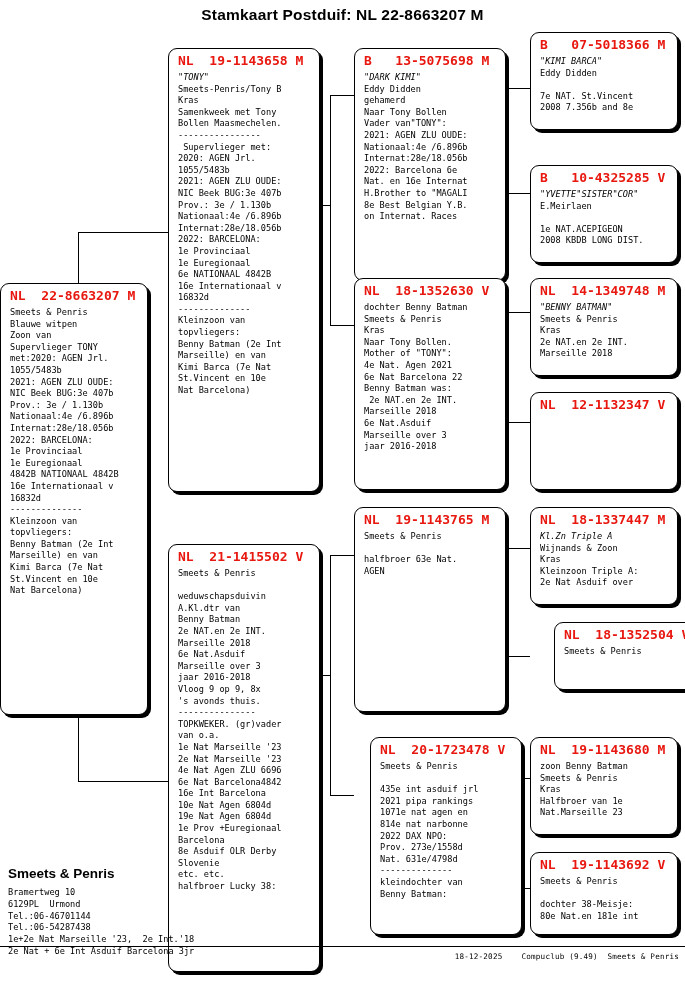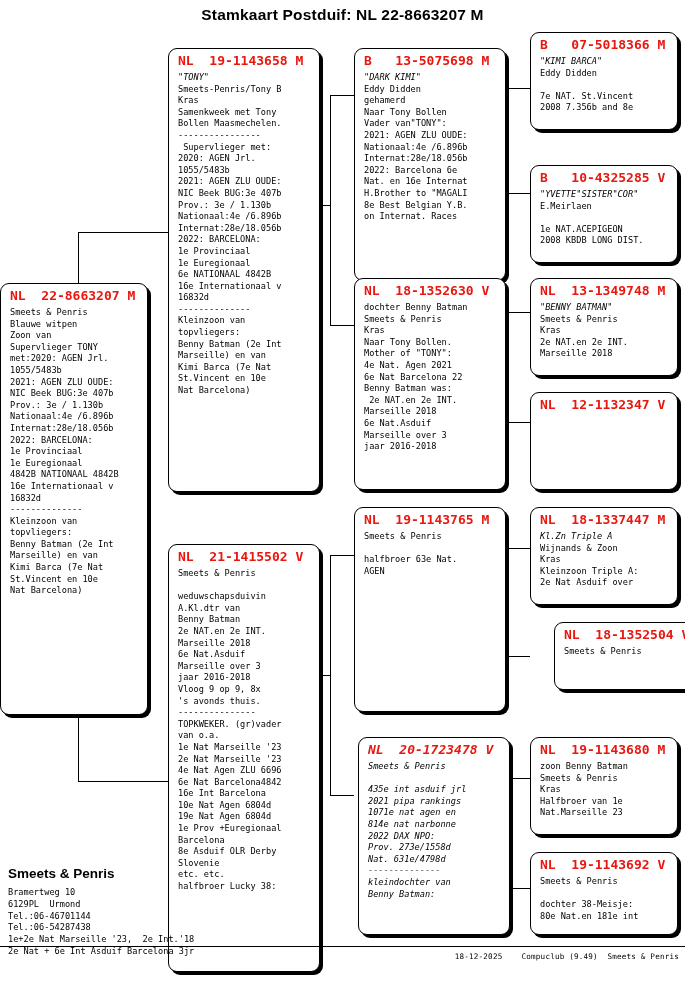--- a/index.html
+++ b/index.html
@@ -267,21 +267,21 @@
 </div>
 
 <div class="card" style="left:354px; top:507px; width:152px; height:205px;">
   <div class="hdr">NL  19-1143765 M</div>
   <div class="body">Smeets &amp; Penris
 
 halfbroer 63e Nat.
 AGEN</div>
 </div>
 
-<div class="card" style="left:358px; top:737px; width:152px; height:198px;font-style:italic;">
+<div class="card" style="left:370px; top:737px; width:152px; height:198px;">
   <div class="hdr">NL  20-1723478 V</div>
   <div class="body">Smeets &amp; Penris
 
 435e int asduif jrl
 2021 pipa rankings
 1071e nat agen en
 814e nat narbonne
 2022 DAX NPO:
 Prov. 273e/1558d
 Nat. 631e/4798d
@@ -302,21 +302,21 @@
 <div class="card" style="left:530px; top:165px; width:148px; height:98px;">
   <div class="hdr">B   10-4325285 V</div>
   <div class="body italicfirst">"YVETTE"SISTER"COR"
 E.Meirlaen
 
 1e NAT.ACEPIGEON
 2008 KBDB LONG DIST.</div>
 </div>
 
 <div class="card" style="left:530px; top:278px; width:148px; height:98px;">
-  <div class="hdr">NL  13-1349748 M</div>
+  <div class="hdr">NL  14-1349748 M</div>
   <div class="body italicfirst">"BENNY BATMAN"
 Smeets &amp; Penris
 Kras
 2e NAT.en 2e INT.
 Marseille 2018</div>
 </div>
 
 <div class="card" style="left:530px; top:392px; width:148px; height:98px;">
   <div class="hdr">NL  12-1132347 V</div>
 </div>

